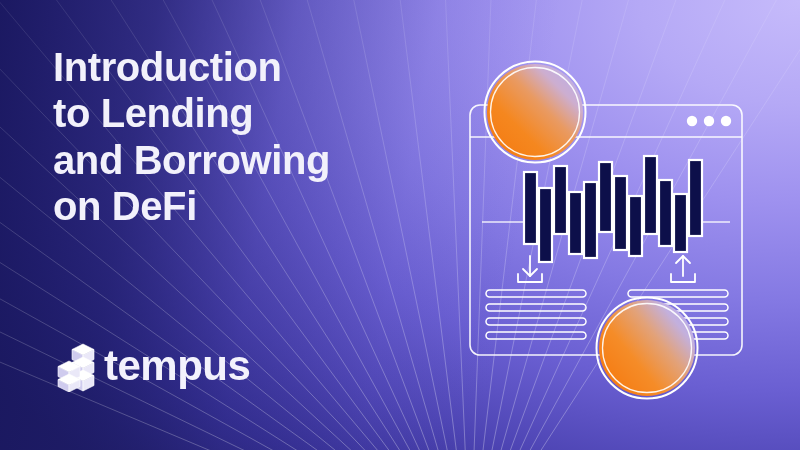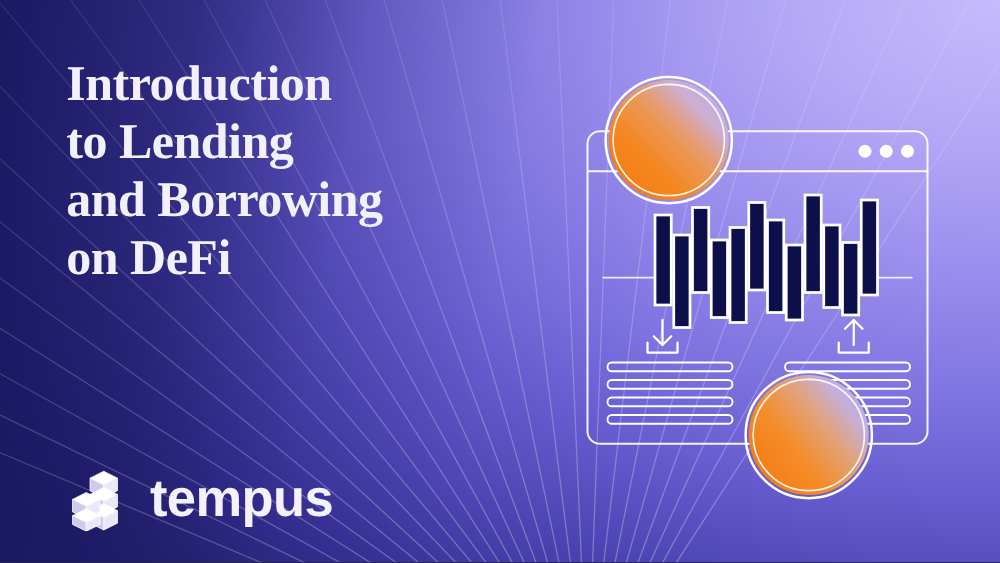--- a/index.html
+++ b/index.html
@@ -44,28 +44,27 @@
   .headline{
     position:absolute;
     left:53px; top:44px;
     width:400px;
     color:#f2f1fb;
     font-size:40px;
     line-height:1.16;
     font-weight:700;
     letter-spacing:-0.4px;
     white-space:pre-line;
-    font-family:Liberation Serif, serif;
   }
 
   
   .logo-lockup{
     position:absolute;
-    left:54px; top:373px;
-    display:flex; align-items:center; gap:16px;
+    left:54px; top:340px;
+    display:flex; align-items:center; 
   }
   .logo-mark{ width:50px; height:52px; display:block; }
   .logo-word{
     color:#f3f2fc;
     font-size:42px;
     font-weight:700;
     letter-spacing:-0.5px;
     line-height:1;
   }
 

